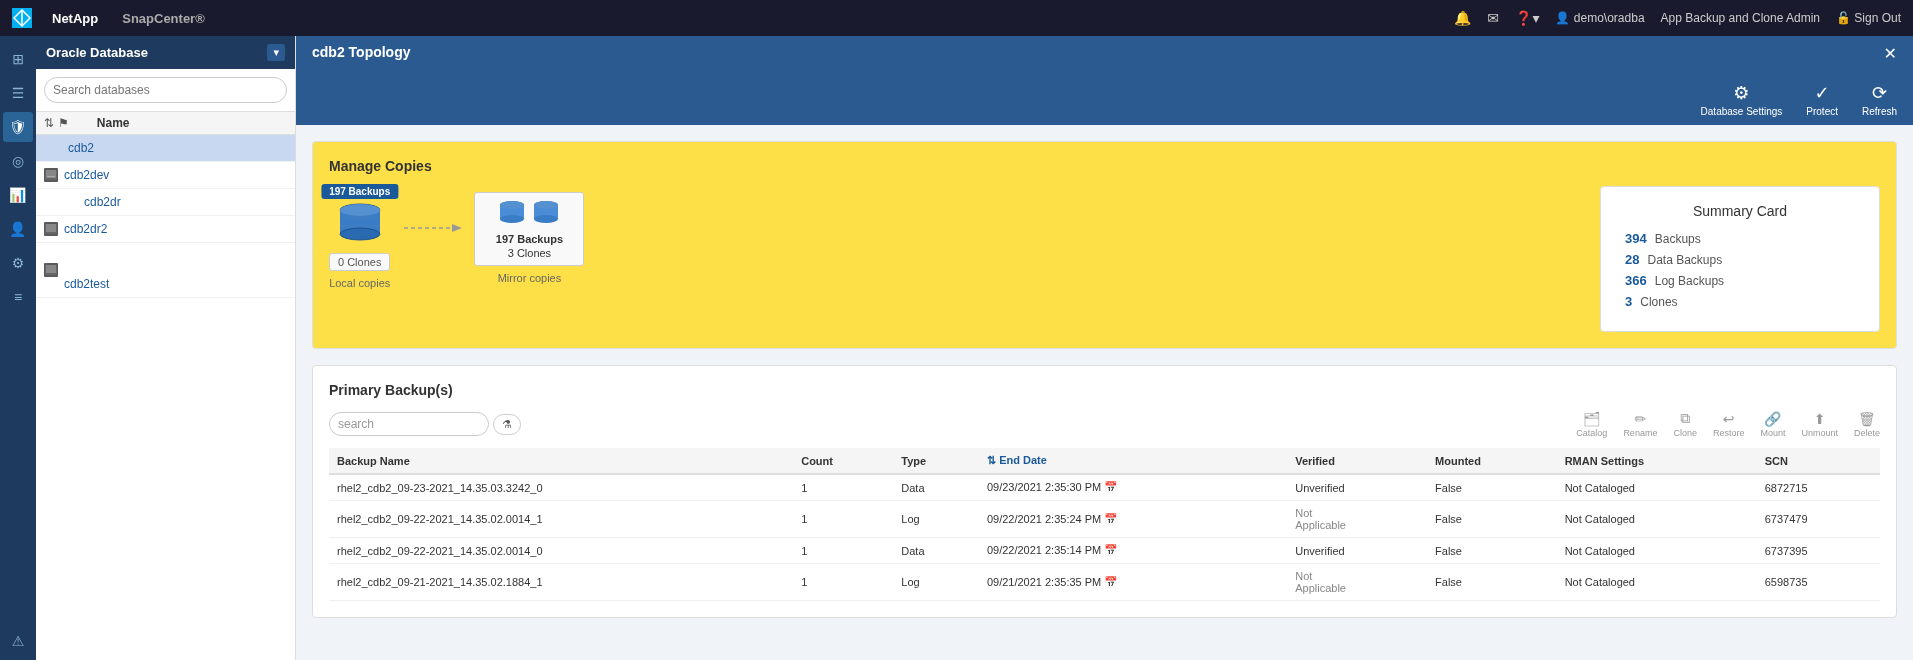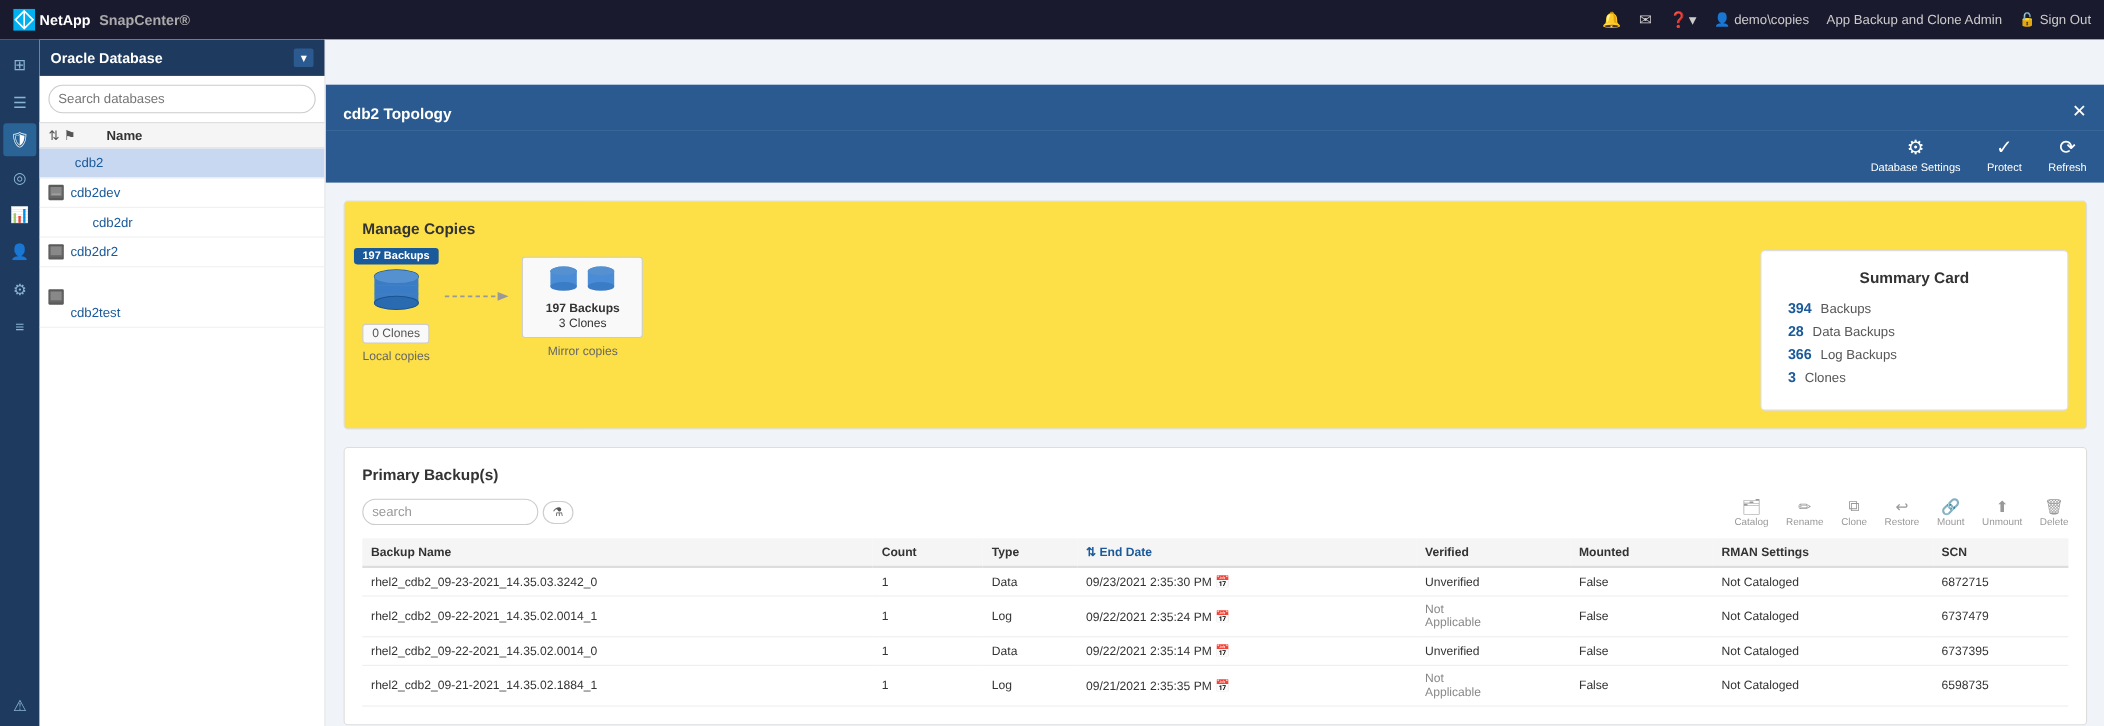--- a/index.html
+++ b/index.html
@@ -9,21 +9,21 @@
     .top-nav {
       background: #1a1a2e;
       height: 36px;
       display: flex;
       align-items: center;
       justify-content: space-between;
       padding: 0 12px;
       color: #ccc;
     }
     .top-nav-left { display: flex; align-items: center; gap: 8px; }
-    .netapp-logo { color: #00b0f0; font-weight: bold; font-size: 13px; display: flex; align-items: center; gap: 4px; }
+    .netapp-logo { color: #00b0f0; font-weight: bold; font-size: 13px; display: flex; align-items: center; gap: 20px; }
     .top-nav-right { display: flex; align-items: center; gap: 16px; font-size: 12px; }
     .top-nav-right span { cursor: pointer; color: #ccc; }
 
     
     .main-layout { display: flex; height: calc(660px - 36px); }
 
     
     .icon-sidebar {
       width: 36px;
       background: #1e3a5f;
@@ -120,24 +120,23 @@
       flex-direction: column;
       background: #f0f4f8;
       overflow: hidden;
     }
 
     
     .content-header {
       background: #2a5a8f;
       padding: 8px 16px;
       display: flex;
-      align-items: flex-end;
+      align-items: flex-start;
       justify-content: space-between;
       height: 42px;
-      margin-top: 41px;
     }
     .content-header .page-title { color: #fff; font-size: 14px; font-weight: bold; }
     .content-header .close-btn { color: #fff; cursor: pointer; font-size: 16px; }
 
     
     .toolbar {
       background: #2a5a8f;
       padding: 4px 16px 8px;
       display: flex;
       justify-content: flex-end;
@@ -162,21 +161,21 @@
 
     
     .summary-card {
       background: #fff;
       border: 1px solid #ddd;
       border-radius: 4px;
       padding: 16px 24px;
       min-width: 280px;
       margin-left: auto;
     }
-    .summary-card .sc-title { font-size: 14px; font-weight: bold; color: #333; margin-bottom: 12px; text-align: center; }
+    .summary-card .sc-title { font-size: 14px; font-weight: normal; color: #333; margin-bottom: 12px; text-align: center; }
     .summary-item { display: flex; justify-content: flex-start; gap: 8px; margin-bottom: 6px; align-items: center; }
     .summary-item .sc-count { color: #1a5a9a; font-weight: bold; font-size: 13px; cursor: pointer; }
     .summary-item .sc-label { color: #555; font-size: 12px; }
 
     
     .section-divider { background: #fff; border-radius: 4px; margin-top: 16px; padding: 16px; border: 1px solid #ddd; }
 
     .backup-toolbar {
       display: flex;
       align-items: center;
@@ -257,21 +256,21 @@
       <span style="color:#fff; font-size:13px; font-weight:bold;">NetApp</span>
       <span style="color:#aaa; font-size:13px; margin-left:4px;">SnapCenter®</span>
     </div>
   </div>
   <div class="top-nav-right">
     <span style="font-size:14px;">🔔</span>
     <span style="font-size:14px;">✉</span>
     <span style="font-size:14px;">❓▾</span>
     <span>
       <span>👤</span>
-      <span>demo\copies</span>
+      <span>demo\oradba</span>
     </span>
 
     <span>App Backup and Clone Admin</span>
     <span>
       <span>🔓</span>
       Sign Out
     </span>
   </div>
 </div>
 

